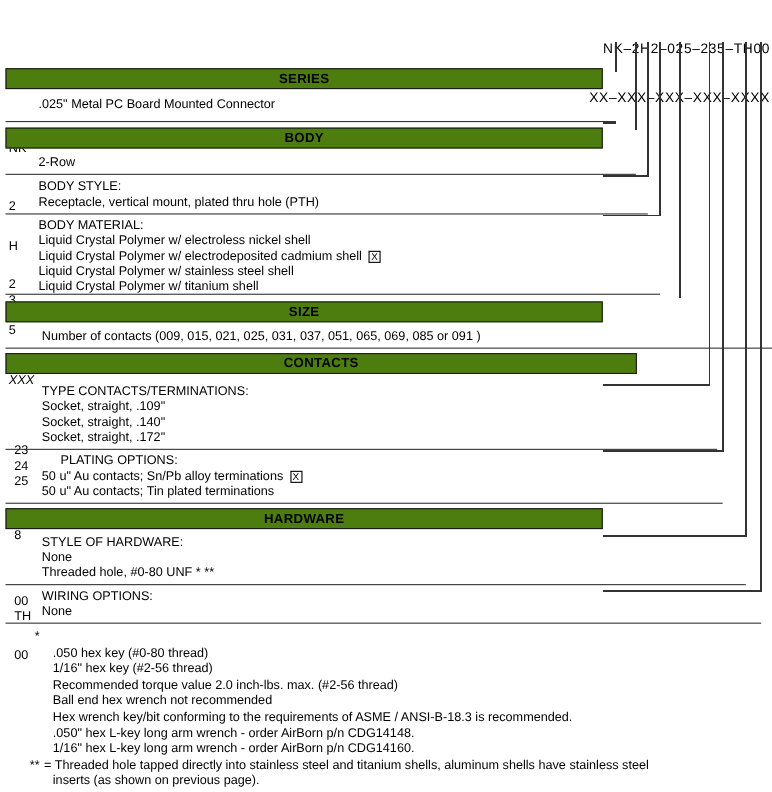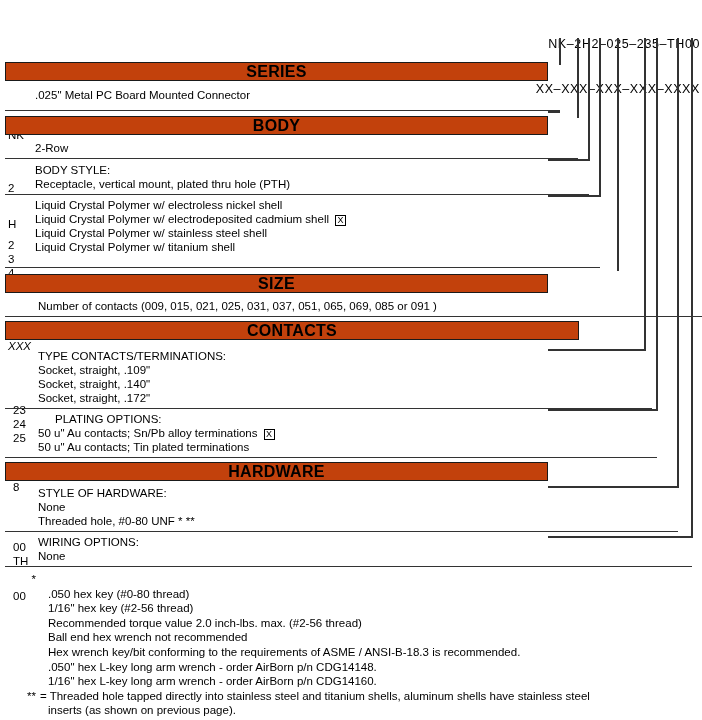--- a/index.html
+++ b/index.html
@@ -43,26 +43,26 @@
     pointer-events: none;
   }
 
   
   .section {
     position: absolute;
     left: 5px;
   }
   .hdr {
     border: 1.5px solid #1a1a1a;
-    background: #c2410c;
+    background: #4d7c0f;
     height: 17px;
     line-height: 17px;
     text-align: center;
     font-weight: bold;
-    font-size: 16px;
+    font-size: 12px;
     letter-spacing: 0.3px;
   }
 
   .group {
     position: absolute;
     left: 5px;
   }
   .rule {
     position: absolute;
     left: 5px;
@@ -204,20 +204,23 @@
     </div>
     <div class="row">
       <span class="code">H</span>
       <span class="desc">Receptacle, vertical mount, plated thru hole (PTH)</span>
     </div>
   </div>
   <div class="rule" style="top:194px; width:584px;"></div>
 
   <div class="group" style="top:198px; width:595px;">
     <div class="row">
+      <span class="cat">BODY MATERIAL:</span>
+    </div>
+    <div class="row">
       <span class="code">2</span>
       <span class="desc">Liquid Crystal Polymer w/ electroless nickel shell</span>
     </div>
     <div class="row">
       <span class="code">3</span>
       <span class="desc"><span>Liquid Crystal Polymer w/ electrodeposited cadmium shell</span><span class="boxx"><span>X</span></span></span>
     </div>
     <div class="row">
       <span class="code">4</span>
       <span class="desc">Liquid Crystal Polymer w/ stainless steel shell</span>

